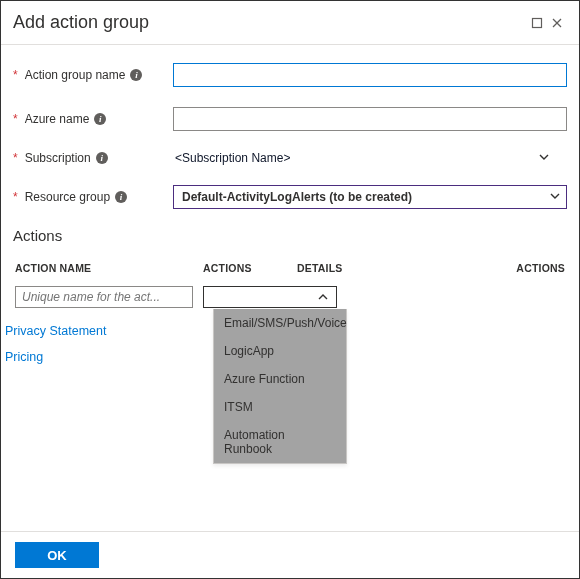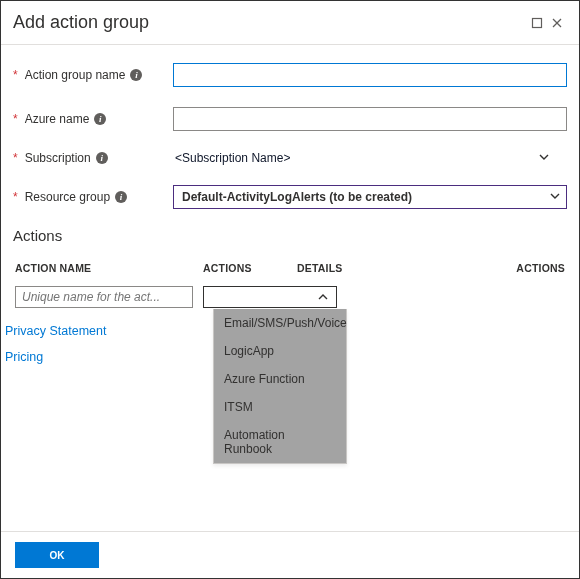--- a/index.html
+++ b/index.html
@@ -190,21 +190,21 @@
     left:0; bottom:0;
     width:100%;
     border-top:1px solid #e1dfdd;
     padding: 10px 14px;
     background:#fff;
   }
   .ok-btn {
     background:#0078d4;
     color:#fff;
     border:none;
-    font-size:10px;
+    font-size:13px;
     font-weight:600;
     width:84px;
     height:26px;
     cursor:pointer;
   }
   svg.chev-svg { width:10px; height:10px; }
 </style>
 </head>
 <body>
 

